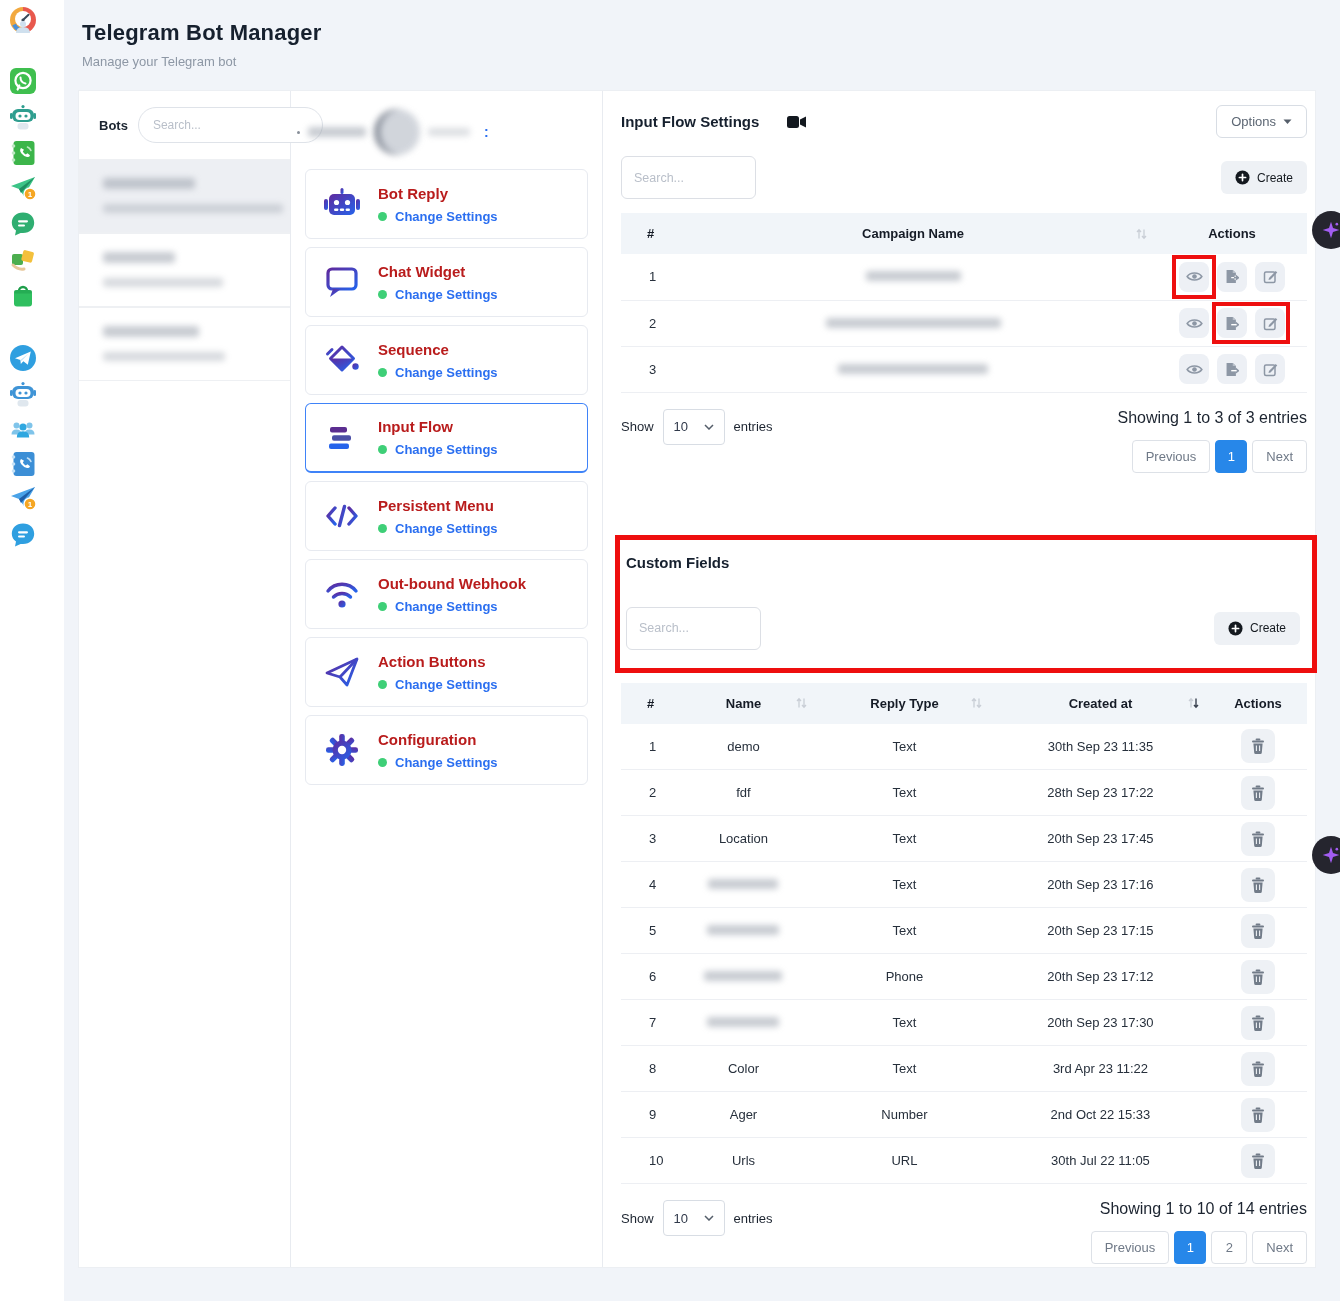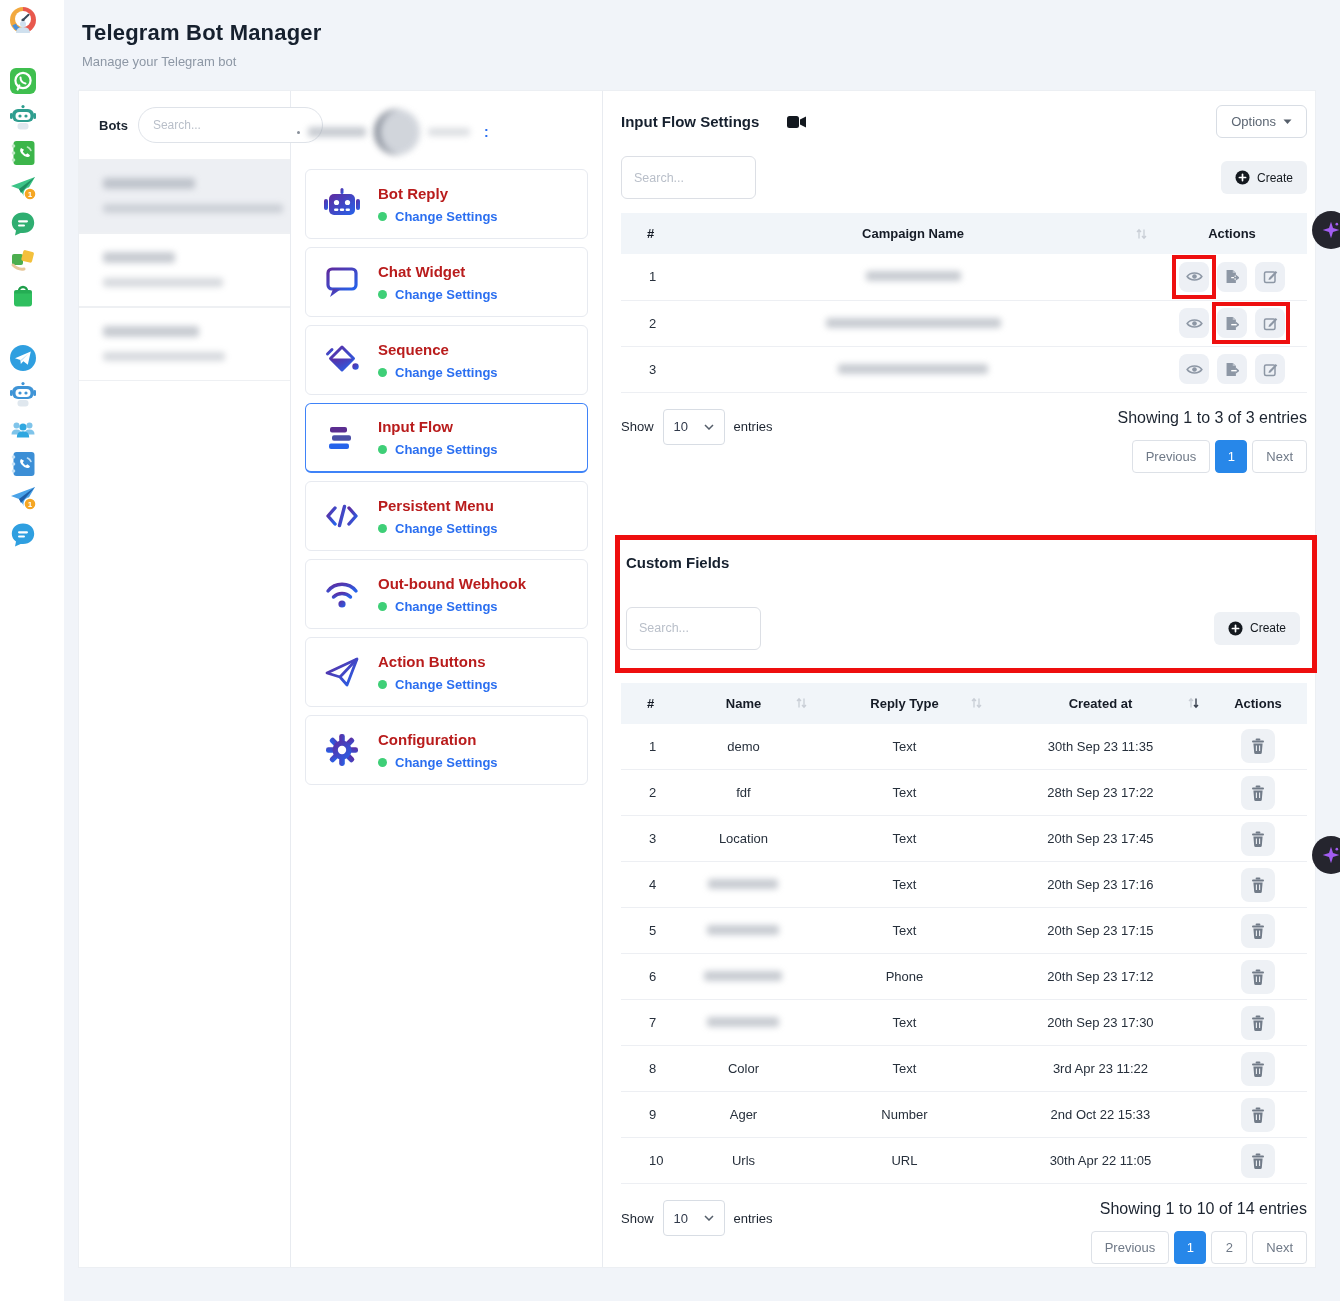--- a/index.html
+++ b/index.html
@@ -761,21 +761,21 @@
                       <rect x="1" y="2.6" width="12" height="2" rx="1" fill="#717b88"></rect>
                       <path d="M2.4 5.6 h9.2 l-0.8 9.2 a1.4 1.4 0 0 1 -1.4 1.2 h-4.8 a1.4 1.4 0 0 1 -1.4 -1.2 Z" fill="#717b88"></path>
                       <path d="M5.4 7.6 v5.4 M8.6 7.6 v5.4" stroke="#eef1f5" stroke-width="1.1"></path>
                     </svg>
                   </button></td>
               </tr>
             <tr>
                 <td class="c-num">10</td>
                 <td>Urls</td>
                 <td>URL</td>
-                <td>30th Apr 22 11:05</td>
+                <td>30th Jul 22 11:05</td>
                 <td><button class="dbtn">
                     <svg width="14" height="16" viewBox="0 0 14 16">
                       <rect x="4.6" y="0.5" width="4.8" height="2" rx="1" fill="#717b88"></rect>
                       <rect x="1" y="2.6" width="12" height="2" rx="1" fill="#717b88"></rect>
                       <path d="M2.4 5.6 h9.2 l-0.8 9.2 a1.4 1.4 0 0 1 -1.4 1.2 h-4.8 a1.4 1.4 0 0 1 -1.4 -1.2 Z" fill="#717b88"></path>
                       <path d="M5.4 7.6 v5.4 M8.6 7.6 v5.4" stroke="#eef1f5" stroke-width="1.1"></path>
                     </svg>
                   </button></td>
               </tr>
           </tbody>

